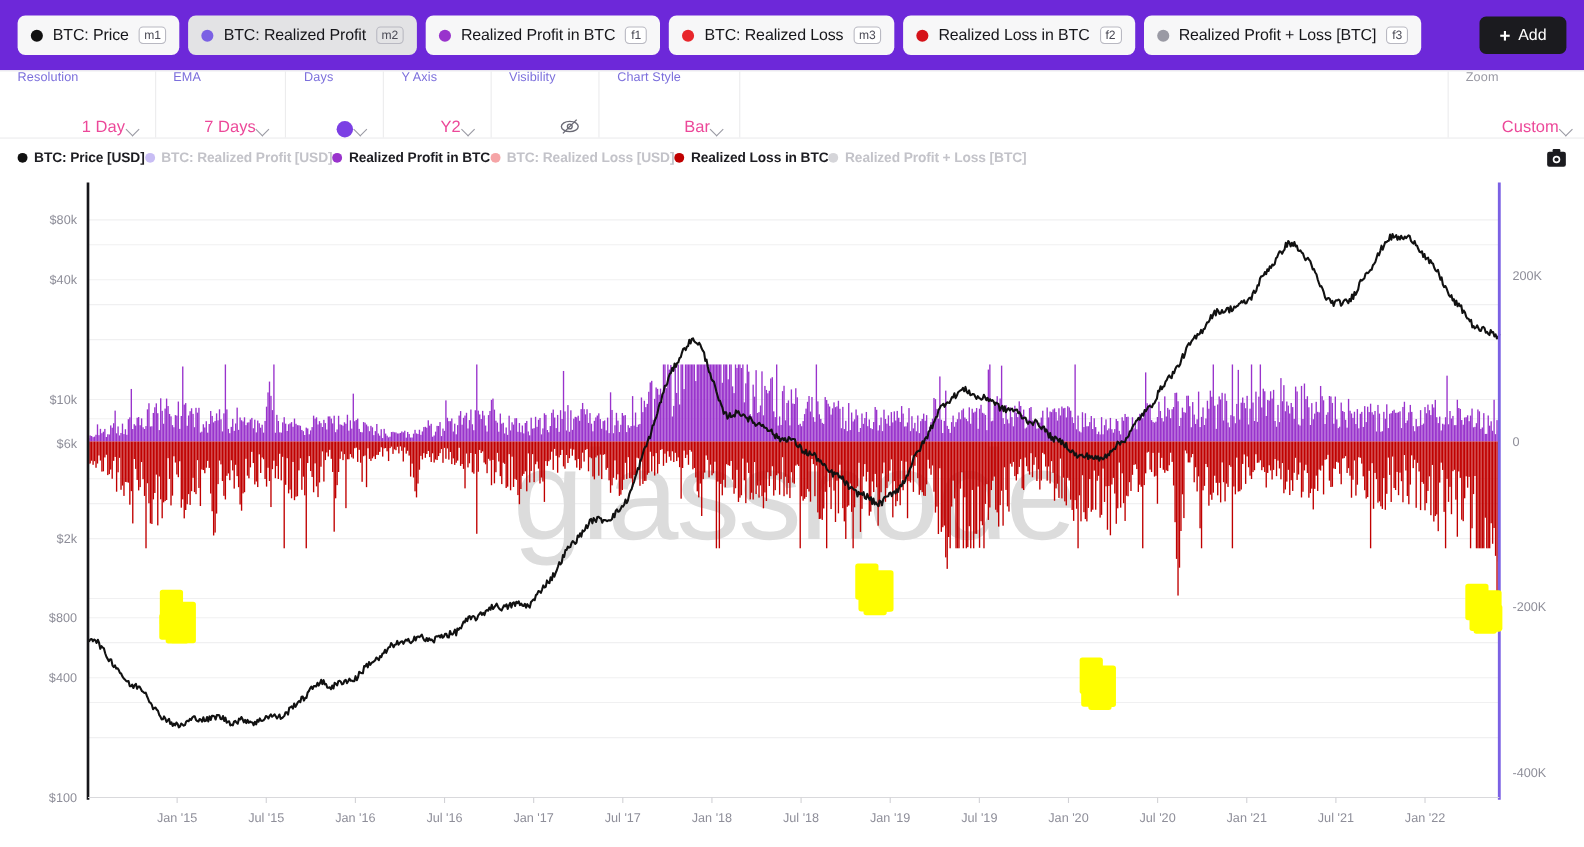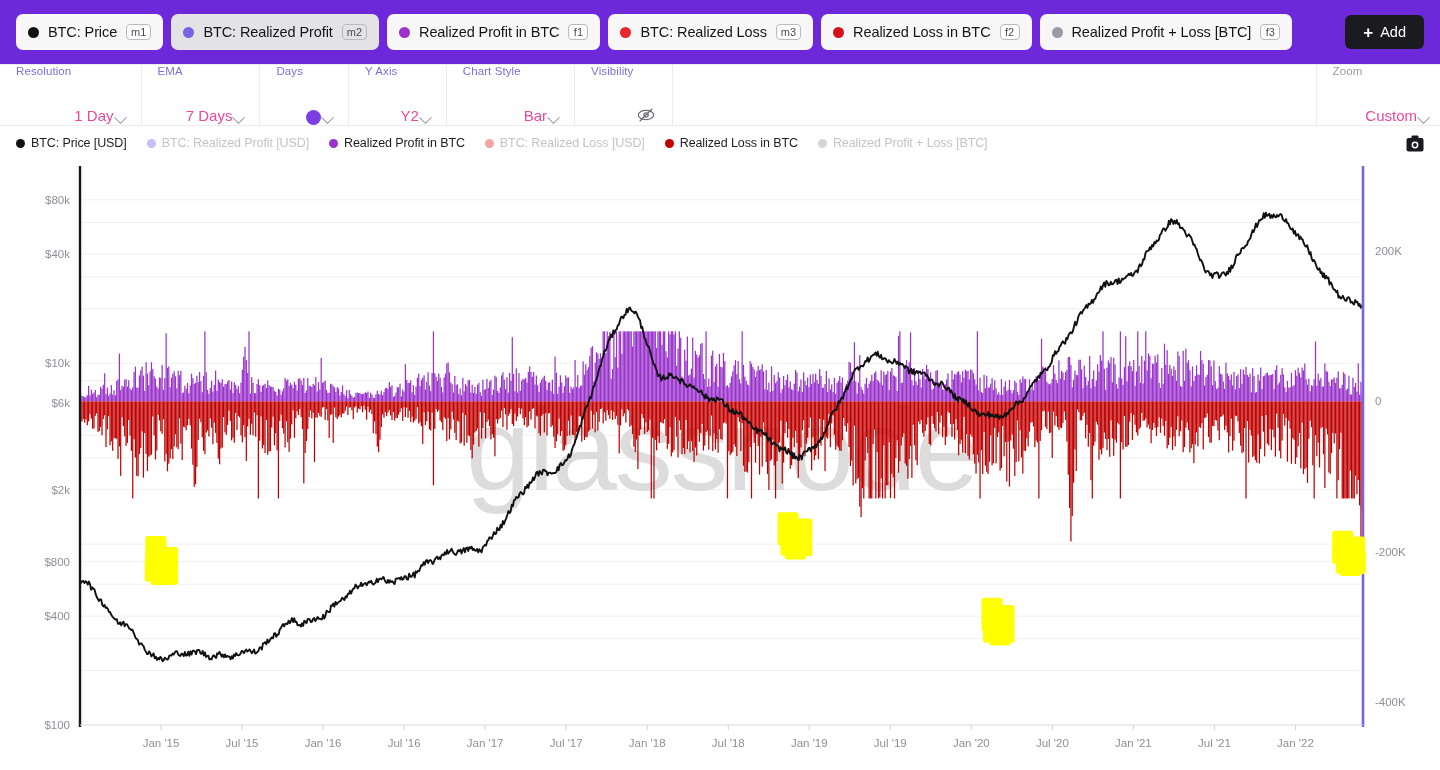--- a/index.html
+++ b/index.html
@@ -236,49 +236,49 @@
         </span>
       </div>
       <div class="control">
         <span class="control-label">Y Axis</span>
         <span class="control-value-row">
           <span>Y2</span>
           <span class="caret"></span>
         </span>
       </div>
       <div class="control">
-        <span class="control-label">Chart Style</span>
-        <span class="control-value-row">
-          <span>Bar</span>
-          <span class="caret"></span>
-        </span>
-      </div>
-      <div class="control">
         <span class="control-label">Visibility</span>
         <span class="control-value-row">
           <svg class="eye-slash-icon" viewBox="0 0 24 24">
             <ellipse cx="12" cy="12" rx="9.2" ry="5.6" fill="none" stroke="#6b6b76" stroke-width="1.5"></ellipse>
             <circle cx="12" cy="12" r="2.6" fill="none" stroke="#6b6b76" stroke-width="1.5"></circle>
             <line x1="4.5" y1="19.5" x2="19.5" y2="4.5" stroke="#6b6b76" stroke-width="1.5"></line>
           </svg>
+        </span>
+      </div>
+      <div class="control">
+        <span class="control-label">Chart Style</span>
+        <span class="control-value-row">
+          <span>Bar</span>
+          <span class="caret"></span>
         </span>
       </div>
     </div>
   <div class="control-spacer"></div>
   <div class="control" id="zoom-control">
     <span class="control-label muted">Zoom</span>
     <span class="control-value-row">
       <span>Custom</span>
       <span class="caret"></span>
     </span>
   </div>
 </div>
 
 <div id="series-legend">
-  <div id="legend-container" style="display:flex;align-items:center;gap:20px;">
+  <div id="legend-container" style="display:flex;align-items:center;font-weight:bold;">
       <div class="legend-item">
         <span class="legend-dot" style="background: rgb(17, 17, 17);"></span>
         <span class="legend-text">BTC: Price [USD]</span>
       </div>
       <div class="legend-item dim">
         <span class="legend-dot" style="background: rgb(123, 97, 228);"></span>
         <span class="legend-text">BTC: Realized Profit [USD]</span>
       </div>
       <div class="legend-item">
         <span class="legend-dot" style="background: rgb(153, 51, 204);"></span>

